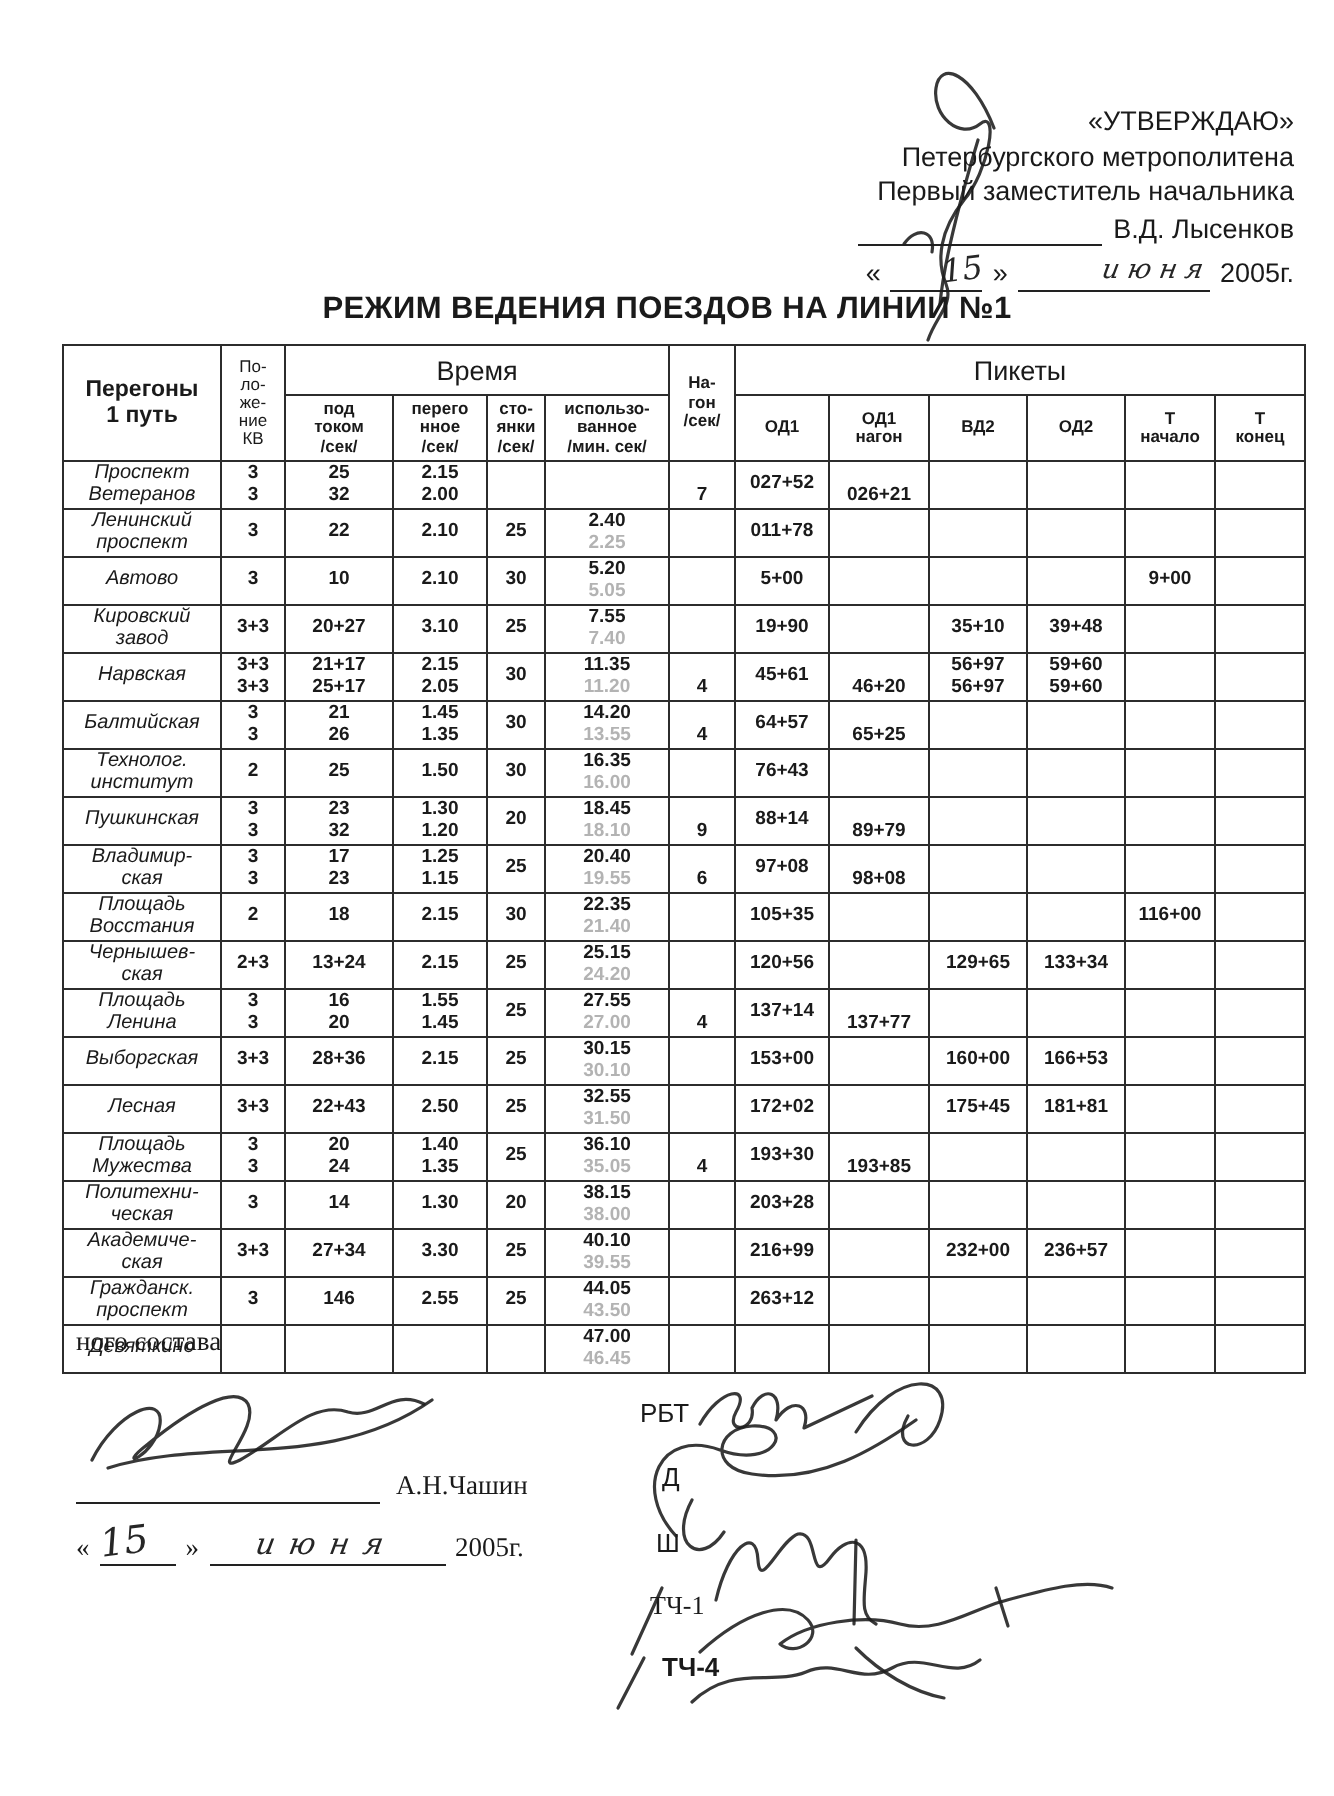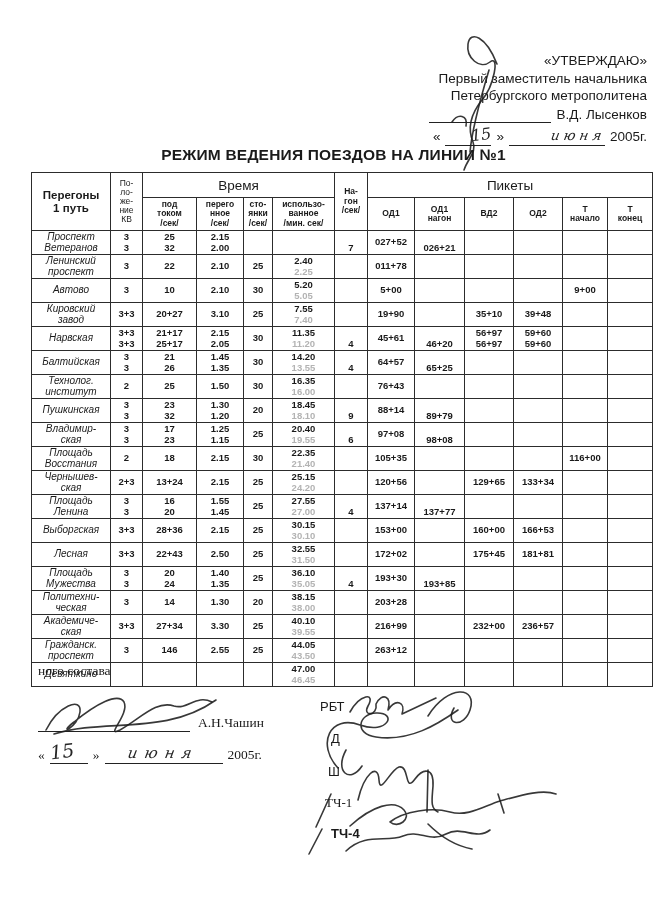--- a/index.html
+++ b/index.html
@@ -39,43 +39,43 @@
   .th-sub { font-weight:bold; font-size:8.5px; line-height:9.5px; text-align:center; height:32px; }
   .sched td .cline { min-height:10.5px; line-height:10.5px; font-size:9.5px; text-align:center; font-weight:700; padding:0.5px 1px; }
   .sched td.station .cline { font-size:10px; font-weight:400;font-style:italic; }
   .cline.faint { color:#b3b3b3; font-weight:600; filter:blur(.2px); }
 
   
   .footer-left {
     position:absolute; left:38px; top:662px; width:292px;
     font-family:"Liberation Serif", serif; font-size:13.5px; line-height:18px;
   }
-  .footer-left .name-row { display:flex; align-items:flex-end; gap:8px; margin-top:34px; }
+  .footer-left .name-row { display:flex; align-items:flex-end; gap:8px; margin-top:54px; }
   .footer-left .date-row { display:flex; align-items:flex-end; gap:5px; margin-top:10px; }
   .footer-left .hw-day { font-size:19px; }
   .footer-left .hw-month { font-size:15px; letter-spacing:7px; }
 
   .agreed-label {
     position:absolute; left:313px; top:666px;
     font-size:14px; font-weight:600; letter-spacing:5px;
   }
   .approver { position:absolute; font-size:13px; font-weight:400; }
 
   .sig-overlay { position:absolute; left:0; top:0; width:667px; height:898px; pointer-events:none; }
   .sig-overlay path { fill:none; stroke:#1c1c1c; stroke-width:1.6; stroke-linecap:round; stroke-linejoin:round; opacity:.88; }
 </style>
 </head>
 <body>
 
 <div class="page">
 
   <div class="approval">
     <div>«УТВЕРЖДАЮ»</div>
+    <div>Петербургского метрополитена</div>
     <div>Первый заместитель начальника</div>
-    <div>Петербургского метрополитена</div>
     <div class="name-line">
       <span class="sig-underline" style="width:122px;"></span>
       <span>В.Д. Лысенков</span>
     </div>
     <div class="date-line">
       <span>«</span>
       <span class="sig-underline" style="width:46px;"><span class="handwrite hw-day">15</span></span>
       <span>»</span>
       <span class="sig-underline" style="width:96px;"><span class="handwrite hw-month">июня</span></span>
       <span>2005г.</span>

